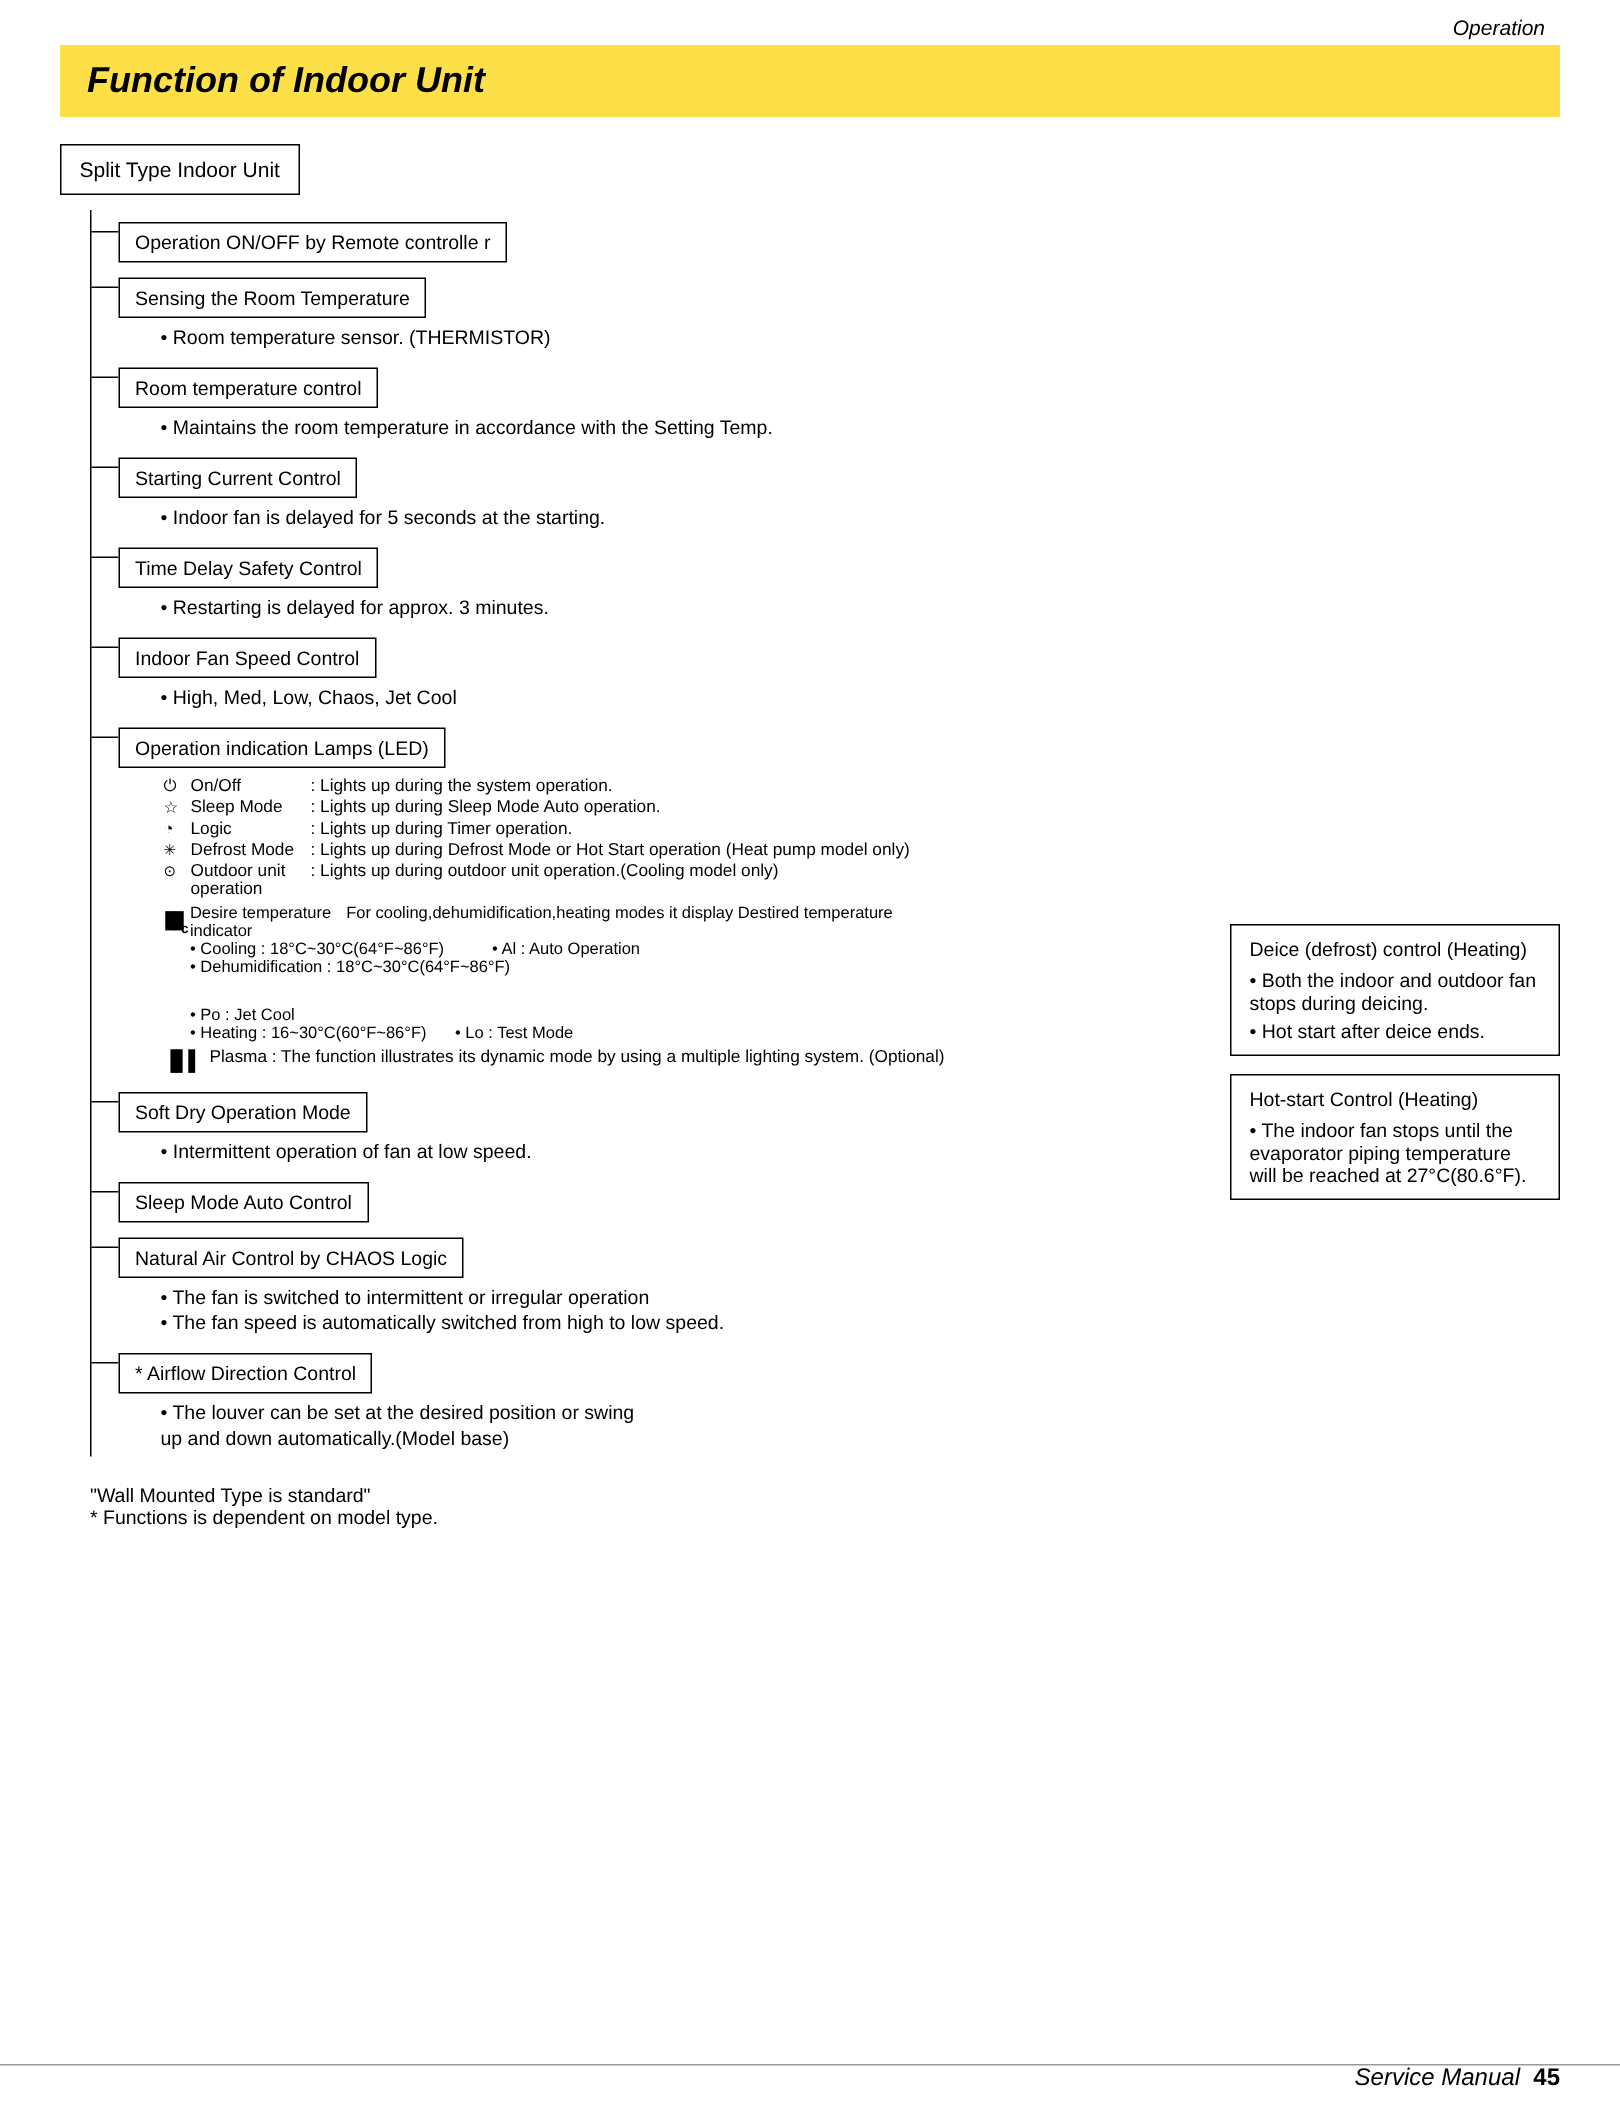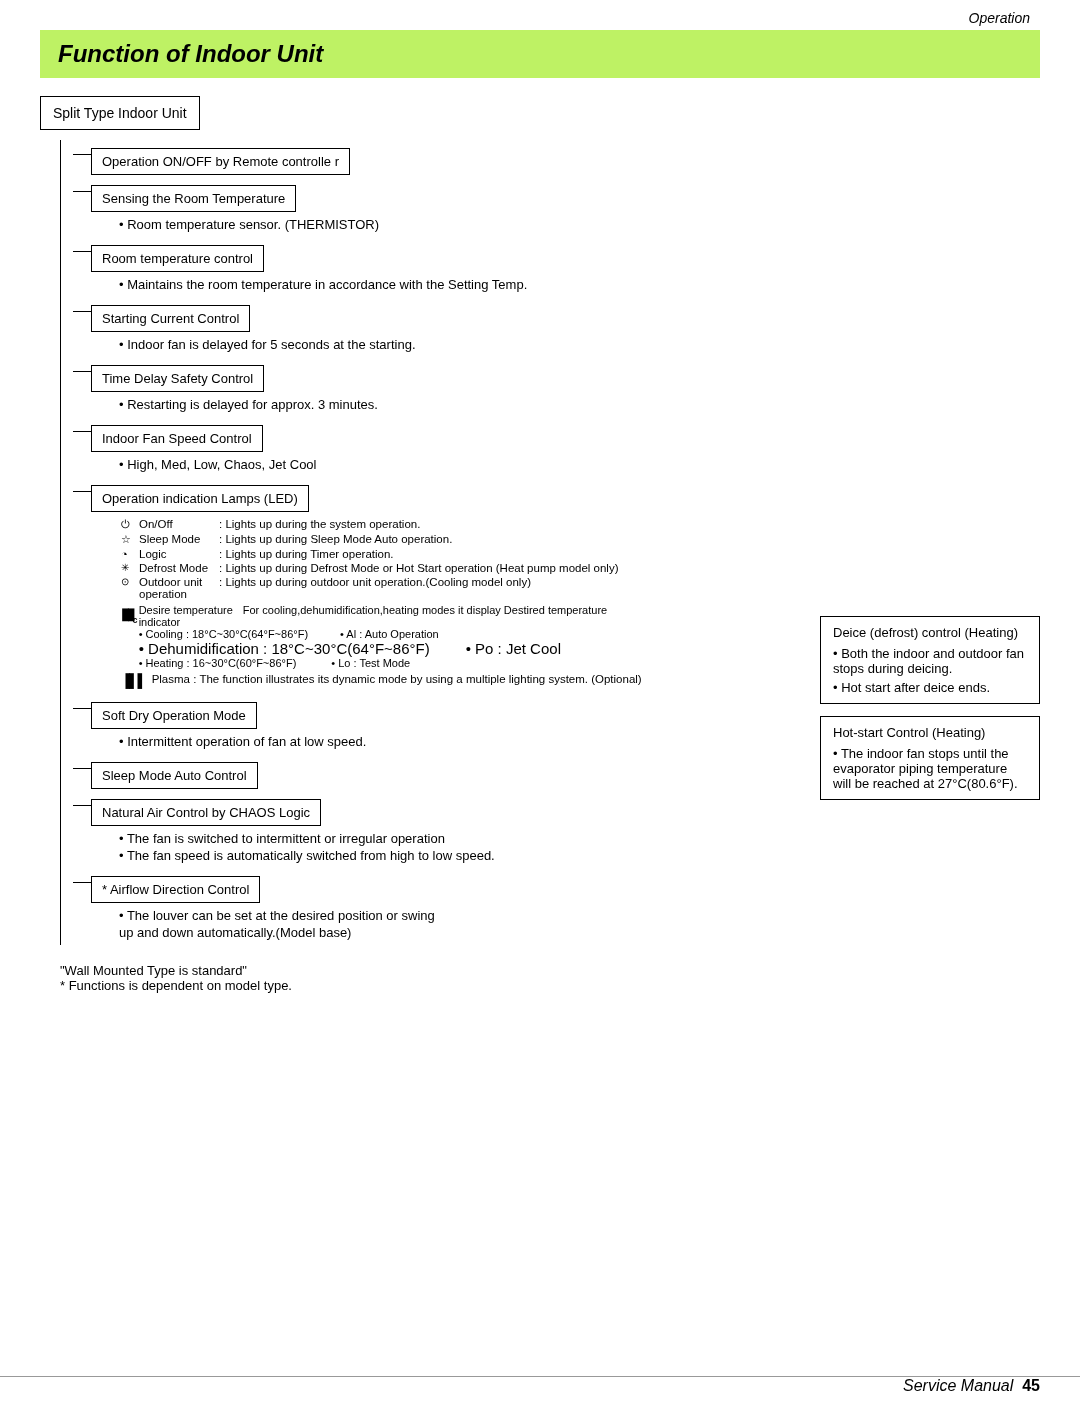--- a/index.html
+++ b/index.html
@@ -24,21 +24,21 @@
     .header-operation {
       text-align: right;
       font-style: italic;
       font-size: 14px;
       padding-top: 10px;
       padding-bottom: 4px;
       padding-right: 10px;
     }
 
     .title-bar {
-      background: #bef264;
+      background: #fde047;
       padding: 10px 18px;
       margin-bottom: 18px;
     }
 
     .title-bar h1 {
       font-size: 24px;
       font-weight: bold;
       font-style: italic;
       color: #000;
     }
@@ -212,21 +212,21 @@
   <div class="content-area">
 
     <div class="left-column">
 
       <div style="margin-bottom: 10px;">
         <div class="main-box">
           <span>Split Type  Indoor Unit</span>
         </div>
       </div>
 
-      <div style="border-left: 1.5px solid #000; margin-left: 20px; padding-left: 12px;">
+      <div style="border-left: 1.5px solid #000; margin-left: 20px; padding-left: 0;">
 
         <div class="tree-row">
           <div class="h-line"></div>
           <div class="tree-row-content">
             <div class="section-box">
               <span>Operation ON/OFF by Remote controlle  r</span>
             </div>
           </div>
         </div>
 
@@ -335,25 +335,25 @@
                     <span>Desire temperature</span>
                     <span>For cooling,dehumidification,heating modes it display Destired temperature</span>
                   </div>
                   <div style="display:flex; gap:10px; font-size:11px;">
                     <span>indicator</span>
                   </div>
                   <div style="font-size:11px; display:flex; gap:32px;">
                     <span>• Cooling          : 18°C~30°C(64°F~86°F)</span>
                     <span>• Al   : Auto Operation</span>
                   </div>
-                  <div style="font-size:15px; display:flex; gap:36px;">
+                  <div style="font-size:11px; display:flex; gap:20px;flex-direction:column;">
                     <span>• Dehumidification : 18°C~30°C(64°F~86°F)</span>
                     <span>• Po  : Jet Cool</span>
                   </div>
-                  <div style="font-size:11px; display:flex; gap:35px;">
+                  <div style="font-size:11px; display:flex; gap:19px;">
                     <span>• Heating          : 16~30°C(60°F~86°F)</span>
                     <span>• Lo   : Test Mode</span>
                   </div>
                 </div>
               </div>
             </div>
 
             
             <div class="plasma-row">
               <div class="plasma-icon" style="font-size:13px; font-weight:bold; letter-spacing:-1px;">▐▌▌</div>

